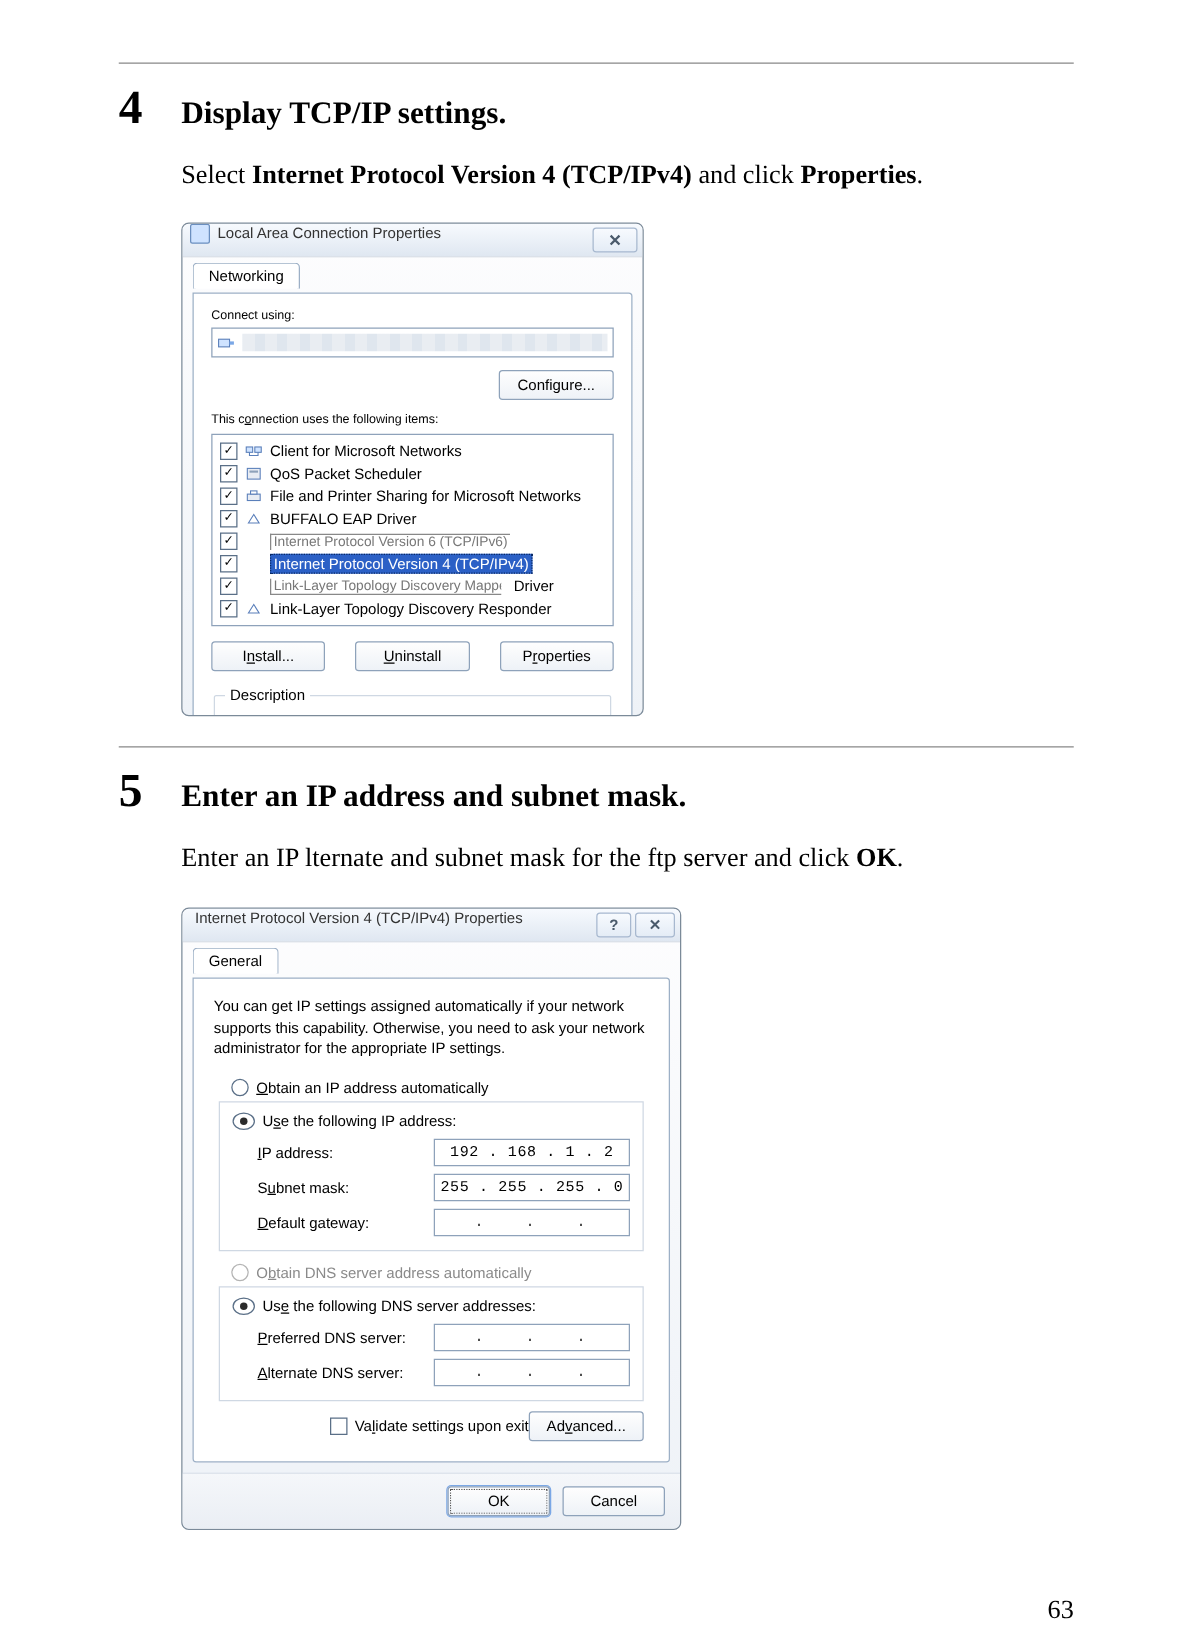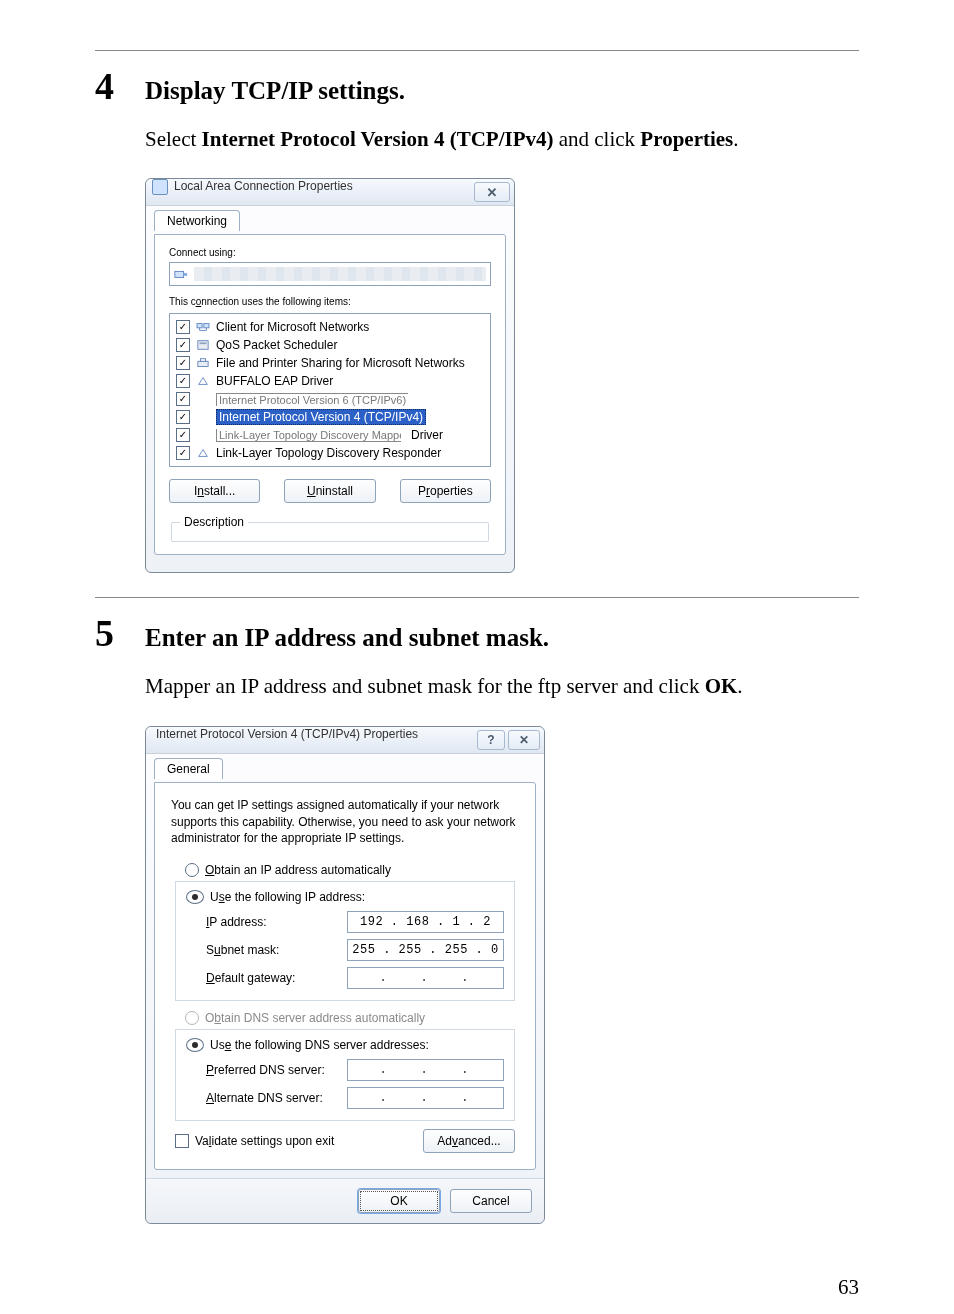--- a/index.html
+++ b/index.html
@@ -243,20 +243,25 @@
     </div>
     <div class="tabclient">
       <div class="label12"><span>Connect using:</span></div>
       <div class="adapterbox">
         <svg class="nic-icon" viewBox="0 0 16 16">
             <rect x="1" y="5" width="10" height="7" fill="#cfe3ff" stroke="#5a7fba"></rect>
             <rect x="11" y="7" width="4" height="3" fill="#7aa7e6"></rect>
           </svg>
         <div class="blurred"></div>
       </div>
+      <div class="right" style="margin-top:10px;">
+        <div class="btnw" style="width:90px;">
+            <span>Configure...</span>
+          </div>
+      </div>
       <div class="label12" style="margin-top:10px;">This c<span class="ak">o</span>nnection uses the following items:</div>
 
       <div class="listbox">
         <div class="lrow">
           <span class="cb">✓</span>
           <svg class="smicon" viewBox="0 0 16 14">
               <rect x="1" y="3" width="6" height="5" fill="#cfe3ff" stroke="#5a7fba"></rect>
               <rect x="9" y="3" width="6" height="5" fill="#cfe3ff" stroke="#5a7fba"></rect>
               <path d="M4 8 v3 h8 v-3" fill="none" stroke="#5a7fba"></path>
             </svg>
@@ -329,21 +334,21 @@
     </div>
   </div>
 
   <hr class="hr" style="margin-top:24px;">
 
   <div class="step-row">
     <div class="step-num">5</div>
     <div class="step-title">Enter an IP address and subnet mask.</div>
   </div>
   <div class="step-body">
-    <span>Mapper an IP address and subnet mask for the ftp server and click </span><b>OK</b><span>.</span>
+    <span>Enter an IP lternate and subnet mask for the ftp server and click </span><b>OK</b><span>.</span>
   </div>
 
   <div class="dialog dlg2">
     <div class="titlebar">
       <span class="ttext" style="margin-left:4px;">Internet Protocol Version 4 (TCP/IPv4) Properties</span>
       <div class="help-and-close">
         <div class="hcbtn">
             <span>?</span>
           </div>
         <div class="hcbtn wide">
@@ -404,21 +409,21 @@
             </div>
         </div>
         <div class="kv">
           <span class="k"><span class="ak">A</span>lternate DNS server:</span>
           <div class="ipbox">
               <span class="ipdots">.&nbsp;&nbsp;&nbsp;.&nbsp;&nbsp;&nbsp;.</span>
             </div>
         </div>
       </fieldset>
 
-      <div style="display:flex; align-items:center; justify-content:space-between; margin:6px 4px 2px 4px;">
+      <div style="display:flex; align-items:center; justify-content:flex-end; margin:6px 4px 2px 4px;">
         <div style="display:flex; align-items:center; gap:6px;">
           <span class="chk"></span>
           <span style="font-size:12px;">Va<span class="ak">l</span>idate settings upon exit</span>
         </div>
         <div class="btnw" style="width:90px;">
             <span>Ad<span class="ak">v</span>anced...</span>
           </div>
       </div>
     </div>
     <div class="dlg2-buttons">

